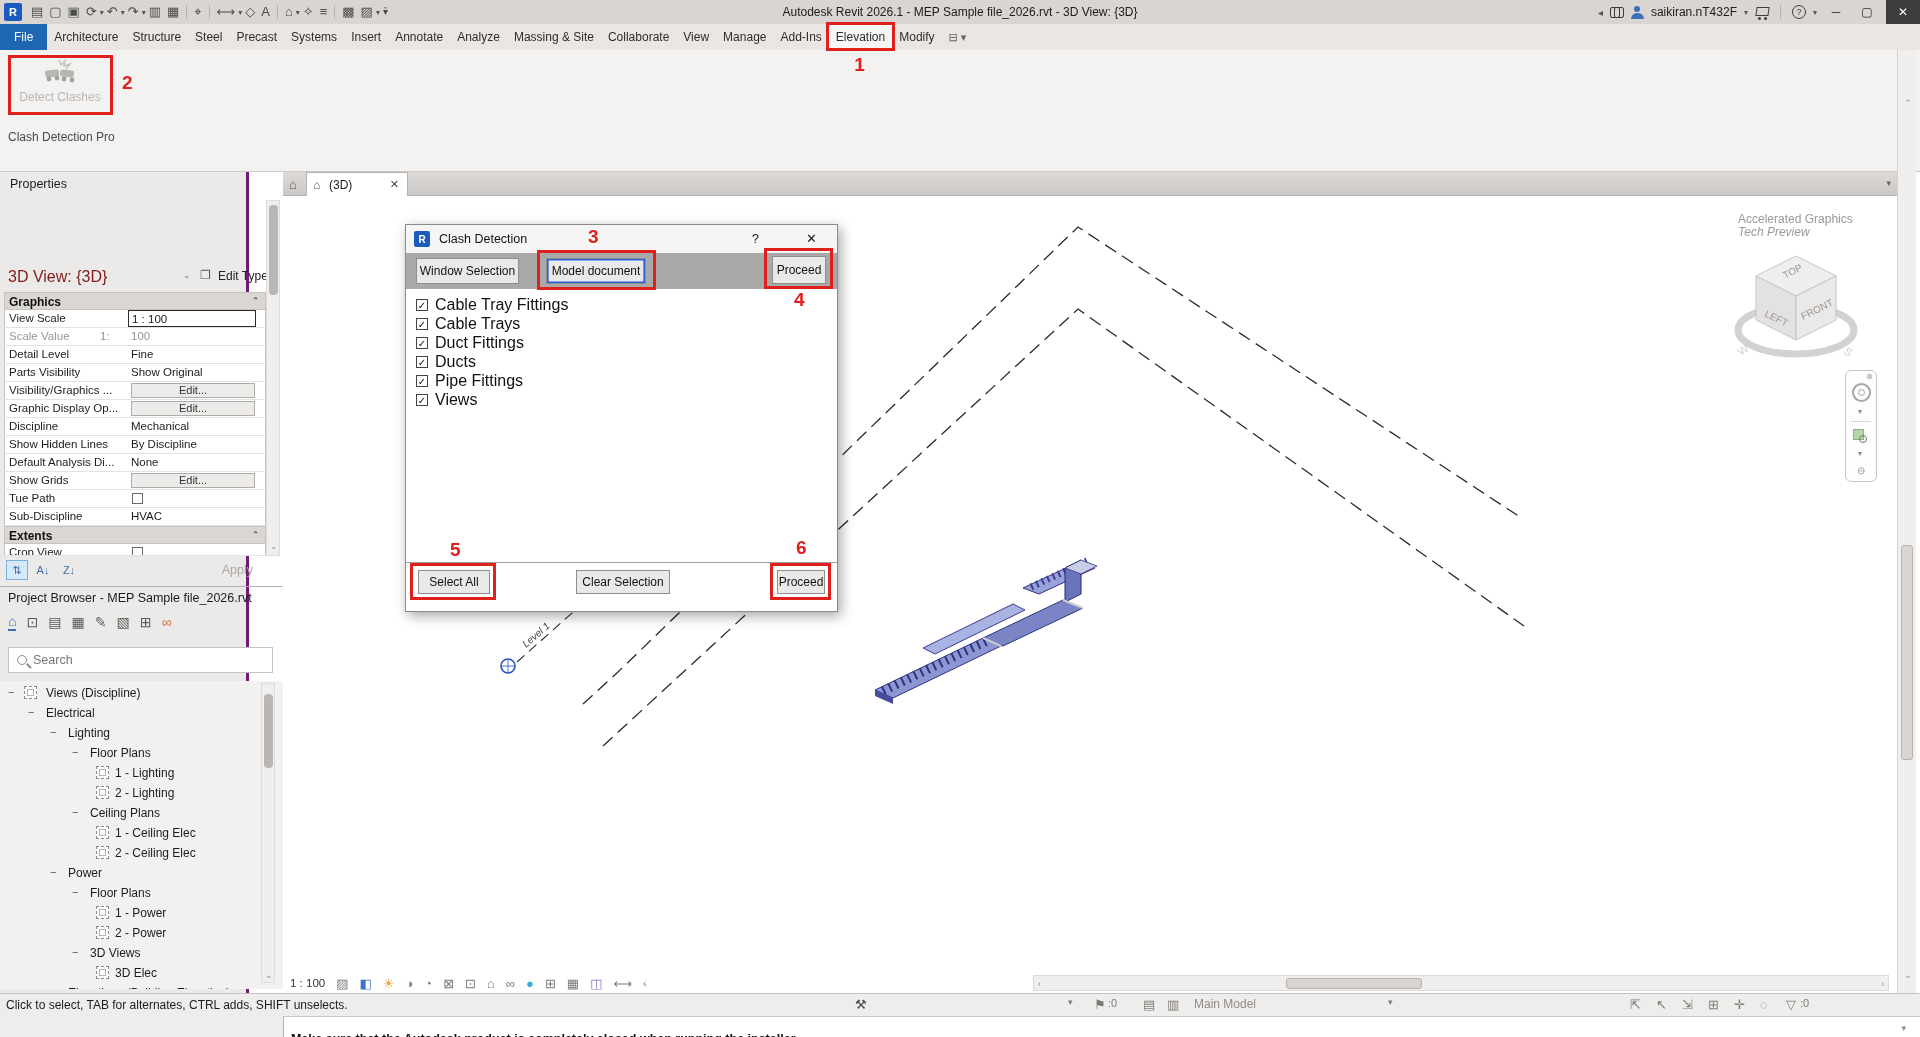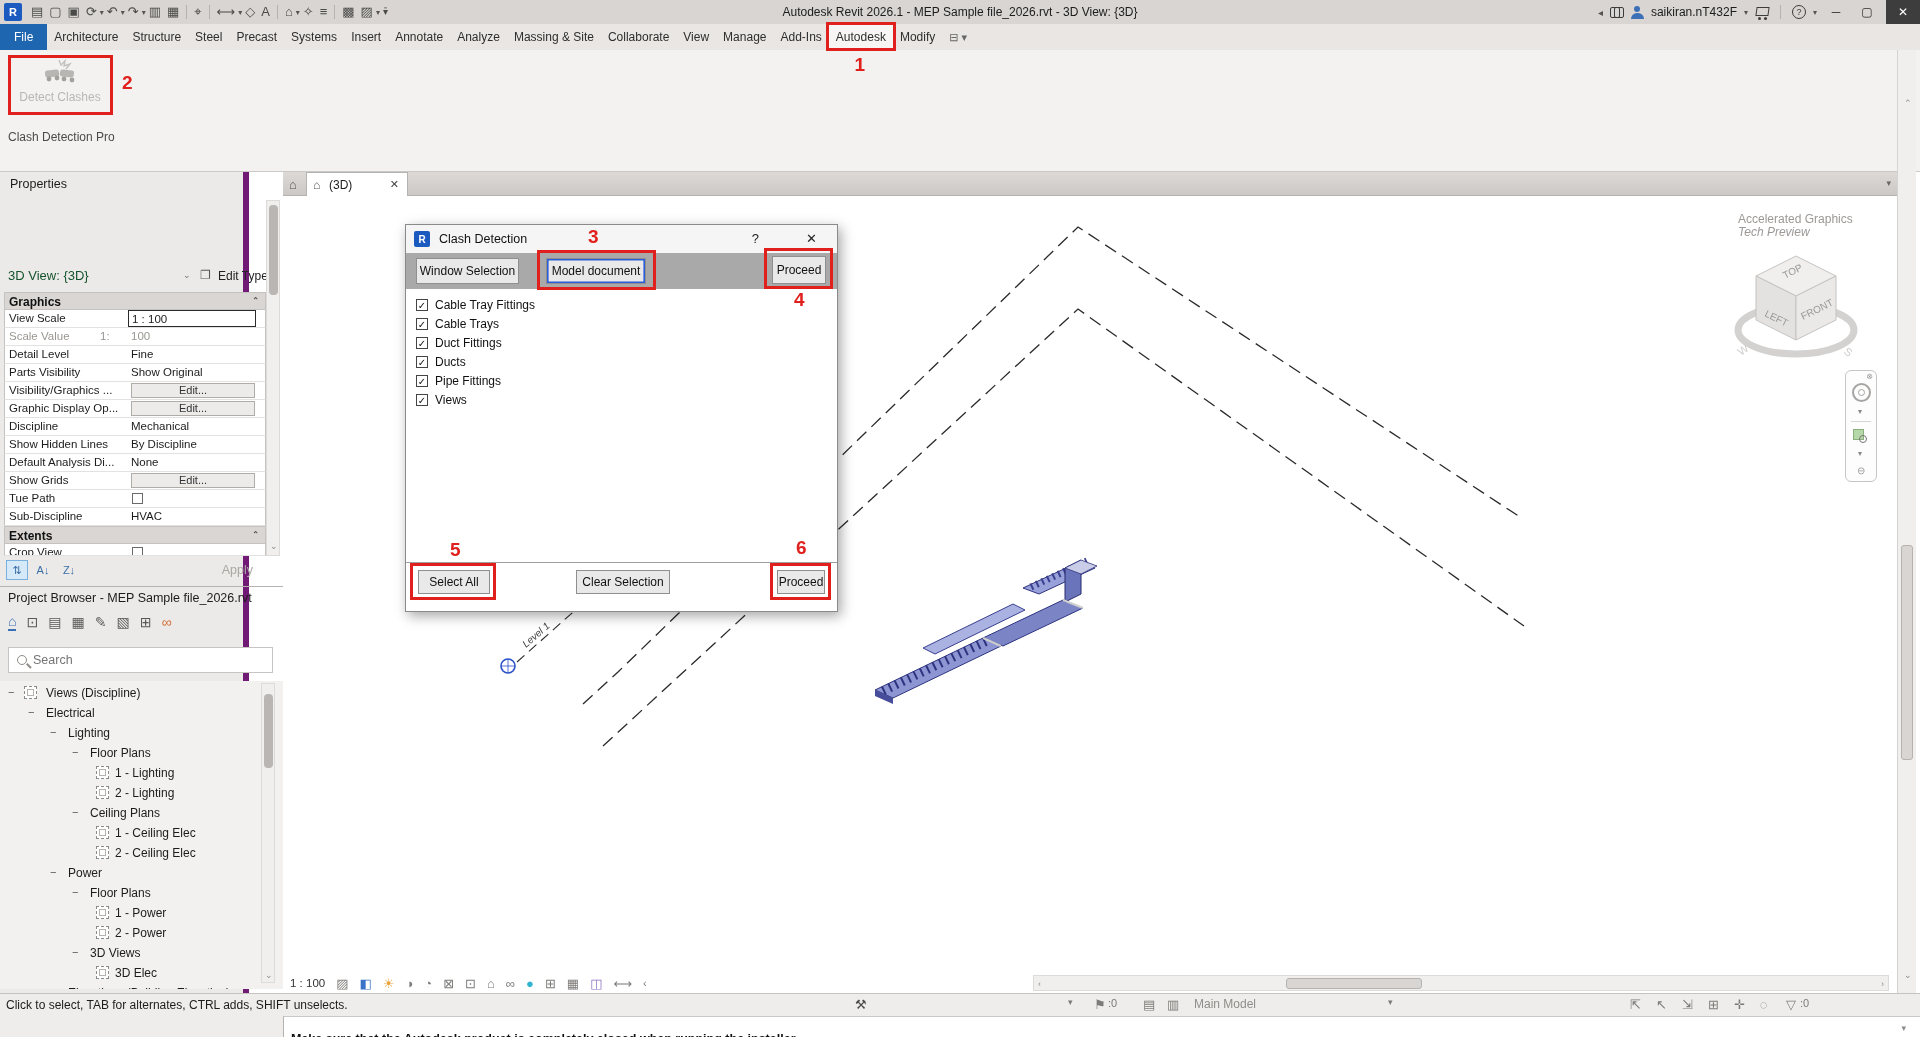--- a/index.html
+++ b/index.html
@@ -31,26 +31,26 @@
 .rtab-file{background:#1f66b0;color:#fff;padding:0 14px}
 .rtab-active{background:#f7f6f4;position:relative}
 .rbox{position:absolute;border:3px solid #e0201c;pointer-events:none;z-index:60}
 .ann{position:absolute;color:#e0201c;font-weight:bold;font-size:19px;z-index:61}
 
 .ribbon{position:absolute;left:0;top:50px;width:1920px;height:122px;background:#f4f2f1;border-bottom:1px solid #cbc8c5}
 .dc-btn{position:absolute;left:14px;top:8px;width:92px;height:58px;display:flex;flex-direction:column;align-items:center;justify-content:flex-start}
 .dc-label{color:#b9b6b3;font-size:12px;margin-top:6px}
 .panel-label{position:absolute;left:8px;top:80px;font-size:12px;color:#4a4a48}
 
-.leftcol{position:absolute;left:0;top:172px;width:249px;height:821px;background:#eceae8;border-right:6px solid #701a75}
+.leftcol{position:absolute;left:0;top:172px;width:249px;height:821px;background:#eceae8;border-right:3px solid #701a75}
 .props-title{position:absolute;left:10px;top:5px;font-size:12.5px;color:#1c1c1c}
 .typesel{position:absolute;left:4px;top:28px;width:273px;height:58px;background:#fff;border:1px solid #b5b2af;display:flex;align-items:center}
 .typebox{width:56px;height:54px;border-right:1px solid #d5d2cf;display:flex;align-items:center;justify-content:center;background:#fff}
 .instrow{position:absolute;left:0;top:90px;width:283px;height:28px}
-.instname{position:absolute;left:8px;top:6px;width:172px;border-bottom:1px solid #b5b2af;padding-bottom:19px;font-size:13px;color:#14532d}
+.instname{position:absolute;left:8px;top:6px;width:172px;border-bottom:1px solid #b5b2af;padding-bottom:19px;font-size:16px;color:#7f1d1d}
 .pgrid-hdr{position:absolute;left:4px;width:262px;height:18px;background:#d9d6d3;font-weight:bold;font-size:12px;color:#111;padding:2px 0 0 4px;border:1px solid #c5c2bf}
 .hdr-ch{position:absolute;right:6px;top:3px;font-size:8px;color:#555}
 .prow{position:absolute;left:4px;width:262px;height:18px;background:#fff;border-bottom:1px solid #e4e2e0;border-left:1px solid #c5c2bf;border-right:1px solid #c5c2bf}
 .pl{position:absolute;left:4px;top:2px;font-size:11.5px;color:#1c1c1c;white-space:nowrap}
 .pv{position:absolute;left:126px;top:2px;font-size:11.5px;color:#1c1c1c;white-space:nowrap}
 .pv-input{left:123px;top:0;width:128px;height:17px;border:1px solid #2b2b2b;font-size:11.5px;padding:0 3px;font-family:"Liberation Sans",sans-serif}
 .pv-btn{left:126px;top:1px;width:124px;height:15px;background:#ecebe9;border:1px solid #b0ada9;font-size:11px;color:#333;text-align:center;line-height:13px}
 .pmut{color:#9a9792}
 .pcheck{position:absolute;left:127px;top:3px;width:11px;height:11px;border:1px solid #6a6a6a;background:#fff}
 .sorti{position:absolute;top:0;width:22px;height:20px;border:1px solid transparent;color:#3b6fa8;font-size:11px;text-align:center;line-height:19px}
@@ -77,21 +77,21 @@
 .dialog{position:absolute;left:405px;top:224px;width:433px;height:388px;background:#fff;border:1px solid #8a8a8a;box-shadow:3px 4px 12px rgba(0,0,0,.35);z-index:50}
 .dlg-title{position:absolute;left:0;top:0;width:100%;height:28px;background:#f5f5f5;display:flex;align-items:center}
 .dlg-rico{width:16px;height:16px;background:#1b5bbf;color:#fff;font-weight:bold;font-size:10px;display:flex;align-items:center;justify-content:center;border-radius:2px;margin:0 9px 0 8px}
 .dlg-ttl{font-size:12.5px;color:#111}
 .dlg-strip{position:absolute;left:0;top:28px;width:100%;height:36px;background:#a9a9a9}
 .wbtn{position:absolute;background:#e9e9e9;border:1px solid #8f8f8f;font-size:12px;color:#111;display:flex;align-items:center;justify-content:center;font-family:"Liberation Sans",sans-serif}
 .wbtn-focus{box-shadow:inset 0 0 0 1.6px #2b5cd9}
 .cbrow{position:absolute;left:10px;height:19px;display:flex;align-items:center}
 .cbx{width:12px;height:12px;border:1px solid #444;background:#fff;font-size:10px;line-height:11px;text-align:center;color:#111;margin-right:7px}
 .cbx::after{content:"✓"}
-.cblabel{font-size:12px;color:#111}
+.cblabel{font-size:16px;color:#111}
 .dlg-sep{position:absolute;left:0;top:337px;width:100%;height:1px;background:#9e9e9e}
 .agtxt{position:absolute;left:1738px;top:213px;font-size:12px;color:#9b9896;line-height:13px}
 .agtxt em{font-style:italic}
 .navpal{position:absolute;left:1845px;top:370px;width:32px;height:112px;background:#fdfdfd;border:1px solid #c8c6c4;border-radius:6px}
 
 .railv{position:absolute;left:1897px;top:50px;width:19px;height:943px;background:#f1efed;border-left:1px solid #d5d2cf}
 .railh{position:absolute;left:1033px;top:975px;width:856px;height:16px;background:#f1efed;border:1px solid #dddad7}
 .scr-arrow{position:absolute;font-size:9px;color:#8f8c89}
 
 .vcb{position:absolute;left:290px;top:973px;height:20px;display:flex;align-items:center;gap:11px}
@@ -162,21 +162,21 @@
   <div class="rtab">Systems</div>
   <div class="rtab">Insert</div>
   <div class="rtab">Annotate</div>
   <div class="rtab">Analyze</div>
   <div class="rtab">Massing &amp; Site</div>
   <div class="rtab">Collaborate</div>
   <div class="rtab">View</div>
   <div class="rtab">Manage</div>
   <div class="rtab">Add-Ins</div>
   <div class="rtab rtab-active">
-    <span>Autodesk</span>
+    <span>Elevation</span>
     <div class="rbox" style="inset:-2px -3px -1px -3px"></div>
     <div class="ann" style="left:40%;top:30px">1</div>
   </div>
   <div class="rtab">Modify</div>
   <div class="rtab" style="color:#666;font-size:11px">⊟ ▾</div>
 </div>
 
 <div class="ribbon">
   <div class="dc-btn">
     <svg width="34" height="26" viewBox="0 0 34 26">

